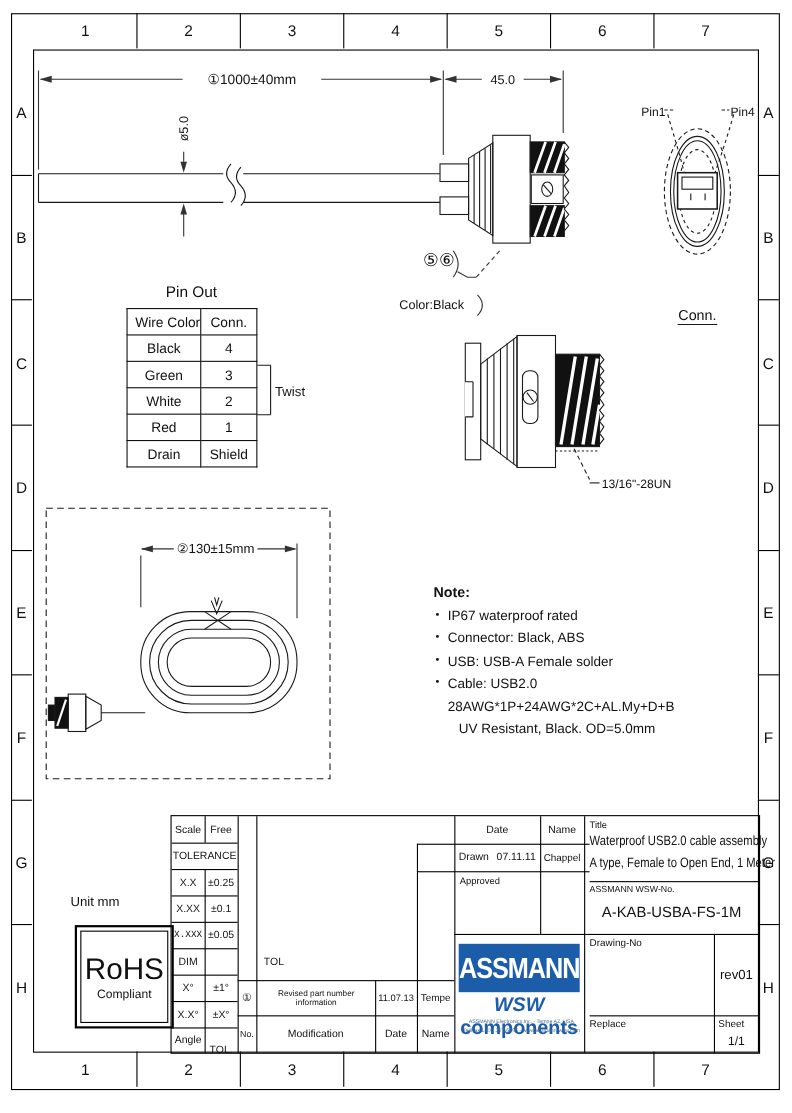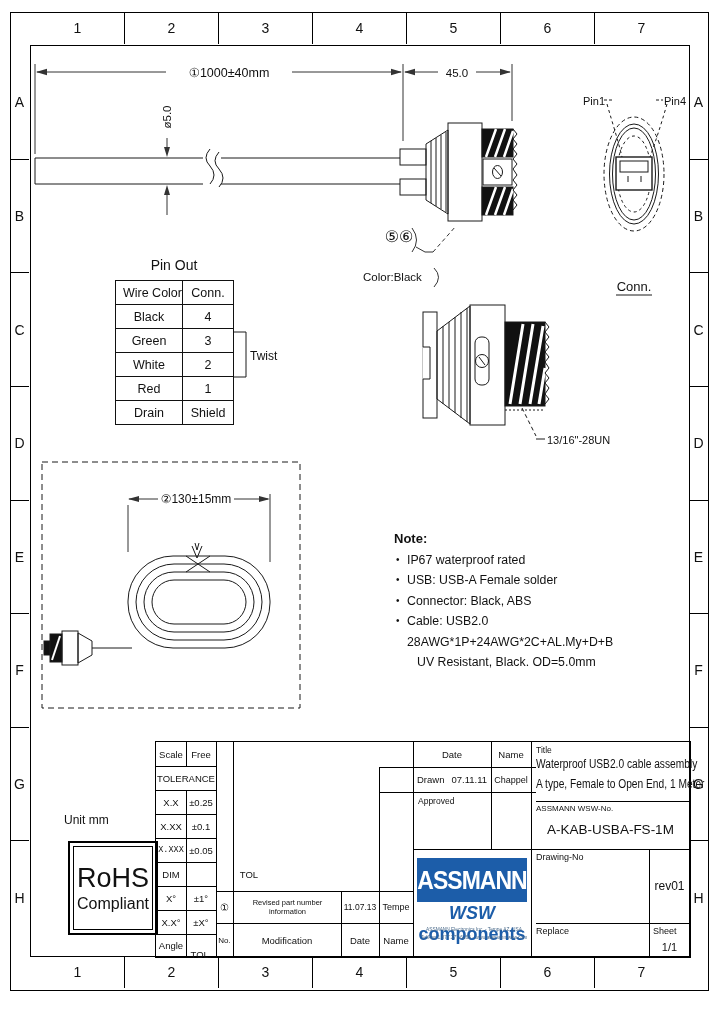--- a/index.html
+++ b/index.html
@@ -25,21 +25,21 @@
   .notes .nt{font-weight:bold;font-size:13px;}
   .notes .ni{position:relative;padding-left:13px;}
   .notes .ni::before{content:"•";position:absolute;left:2px;top:0;font-size:10px;}
   .notes .nc{padding-left:23px;}
   
   .unitmm{left:64px;top:813px;font-size:12px;}
   .rohs{left:68px;top:841px;width:80px;height:84px;border:2px solid #000;padding:3px;}
   .rohs-in{border:1.5px solid #000;width:100%;height:100%;box-sizing:border-box;display:flex;
            flex-direction:column;align-items:center;justify-content:center;}
   .rohs-t{font-size:27px;letter-spacing:0px;}
-  .rohs-s{font-size:16px;margin-top:1px;}
+  .rohs-s{font-size:11px;margin-top:1px;}
   
   .tb{left:155px;top:741px;width:534px;height:215px;border:1.5px solid #000;font-size:9.5px;}
   .tb .hl,.tb .vl{position:absolute;background:#000;}
   .tb .hl{height:1px;} .tb .vl{width:1px;}
   .tb .cell{position:absolute;display:flex;align-items:center;justify-content:center;text-align:center;}
   .tb .lab{position:absolute;font-size:8.5px;}
   .logo-box{position:absolute;left:261px;top:116px;width:110px;height:44px;display:flex;
             align-items:center;justify-content:center;}
   .logo-brand{color:#fff;font-weight:bold;font-size:23px;letter-spacing:-1px;transform:scaleY(1.15);}
   .logo-sub{position:absolute;left:259px;top:161px;width:114px;text-align:center;font-size:18px;font-weight:bold;font-style:italic;}
@@ -233,22 +233,22 @@
     <tr>
       <td>Drain</td>
       <td>Shield</td>
         </tr>
   </tbody>
     </table>
 
   <div class="abs notes">
     <div class="nt">Note:</div>
     <div class="ni">IP67 waterproof rated</div>
+    <div class="ni">Connector: Black, ABS</div>
     <div class="ni">USB: USB-A Female solder</div>
-    <div class="ni">Connector: Black, ABS</div>
     <div class="ni">Cable: USB2.0 28AWG*1P+24AWG*2C+AL.My+D+B</div>
     <div class="nc">UV Resistant, Black. OD=5.0mm</div>
   </div>
 
   <div class="abs unitmm">Unit mm</div>
   <div class="abs rohs">
     <div class="rohs-in">
       <div class="rohs-t">RoHS</div>
       <div class="rohs-s">Compliant</div>
     </div>

